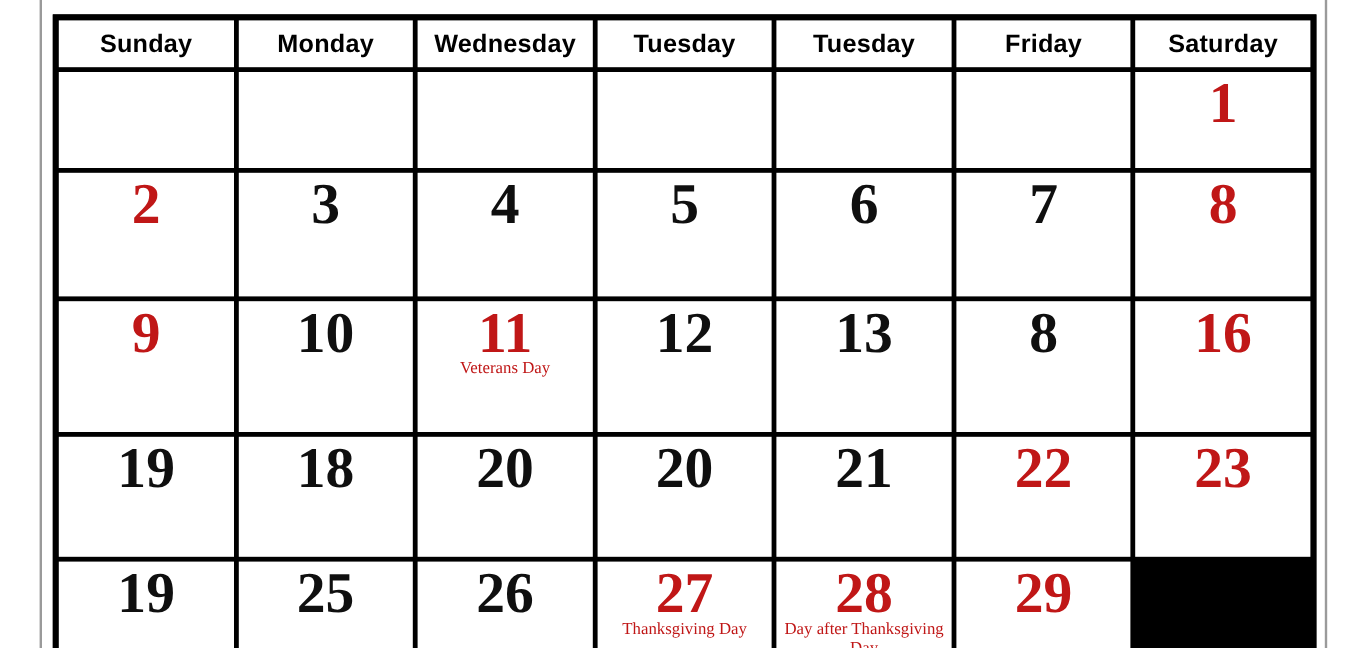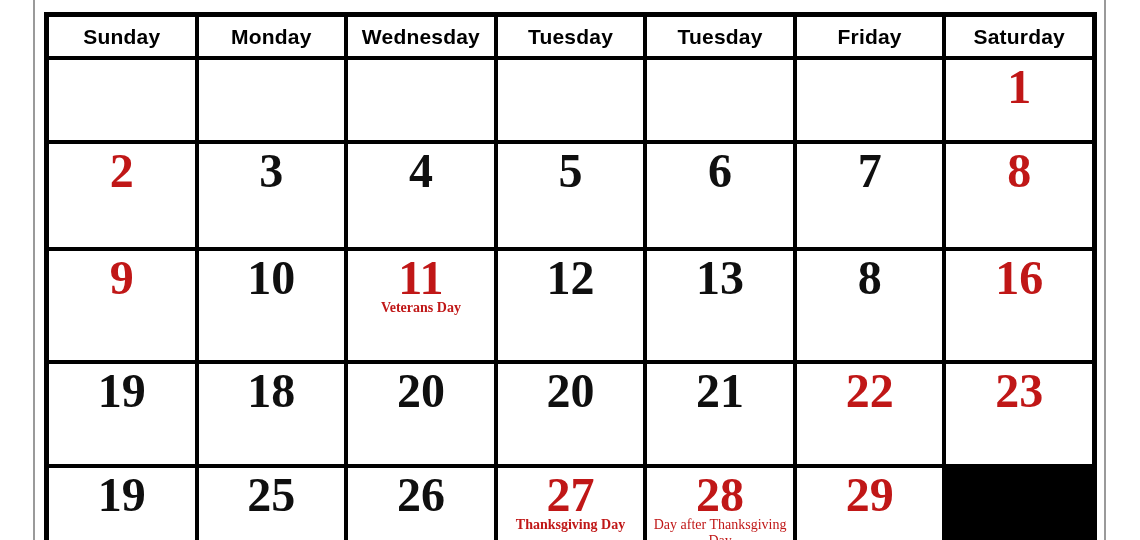--- a/index.html
+++ b/index.html
@@ -61,21 +61,21 @@
     font-family: "Liberation Serif", serif;
     font-weight: 700;
     font-size: 48px;
     color: var(--day-black, #0f0f0f);
   }
   .num.red { color: var(--day-red, #c01717); }
   .holiday {
     margin-top: 1px;
     padding: 0 4px;
     font-family: "Liberation Serif", serif;
-    font-weight: 700;
+    font-weight: 400;
     font-size: 14px;
     line-height: 16px;
     color: var(--day-red, #c01717);
   }
   .holiday.light { font-weight: 400; }
 </style>
 </head>
 <body style="--day-red: #c01717; --day-black: #0f0f0f; background: rgb(255, 255, 255);">
 
 <div class="page-edge left" style="background: rgb(154, 154, 154);"></div>

